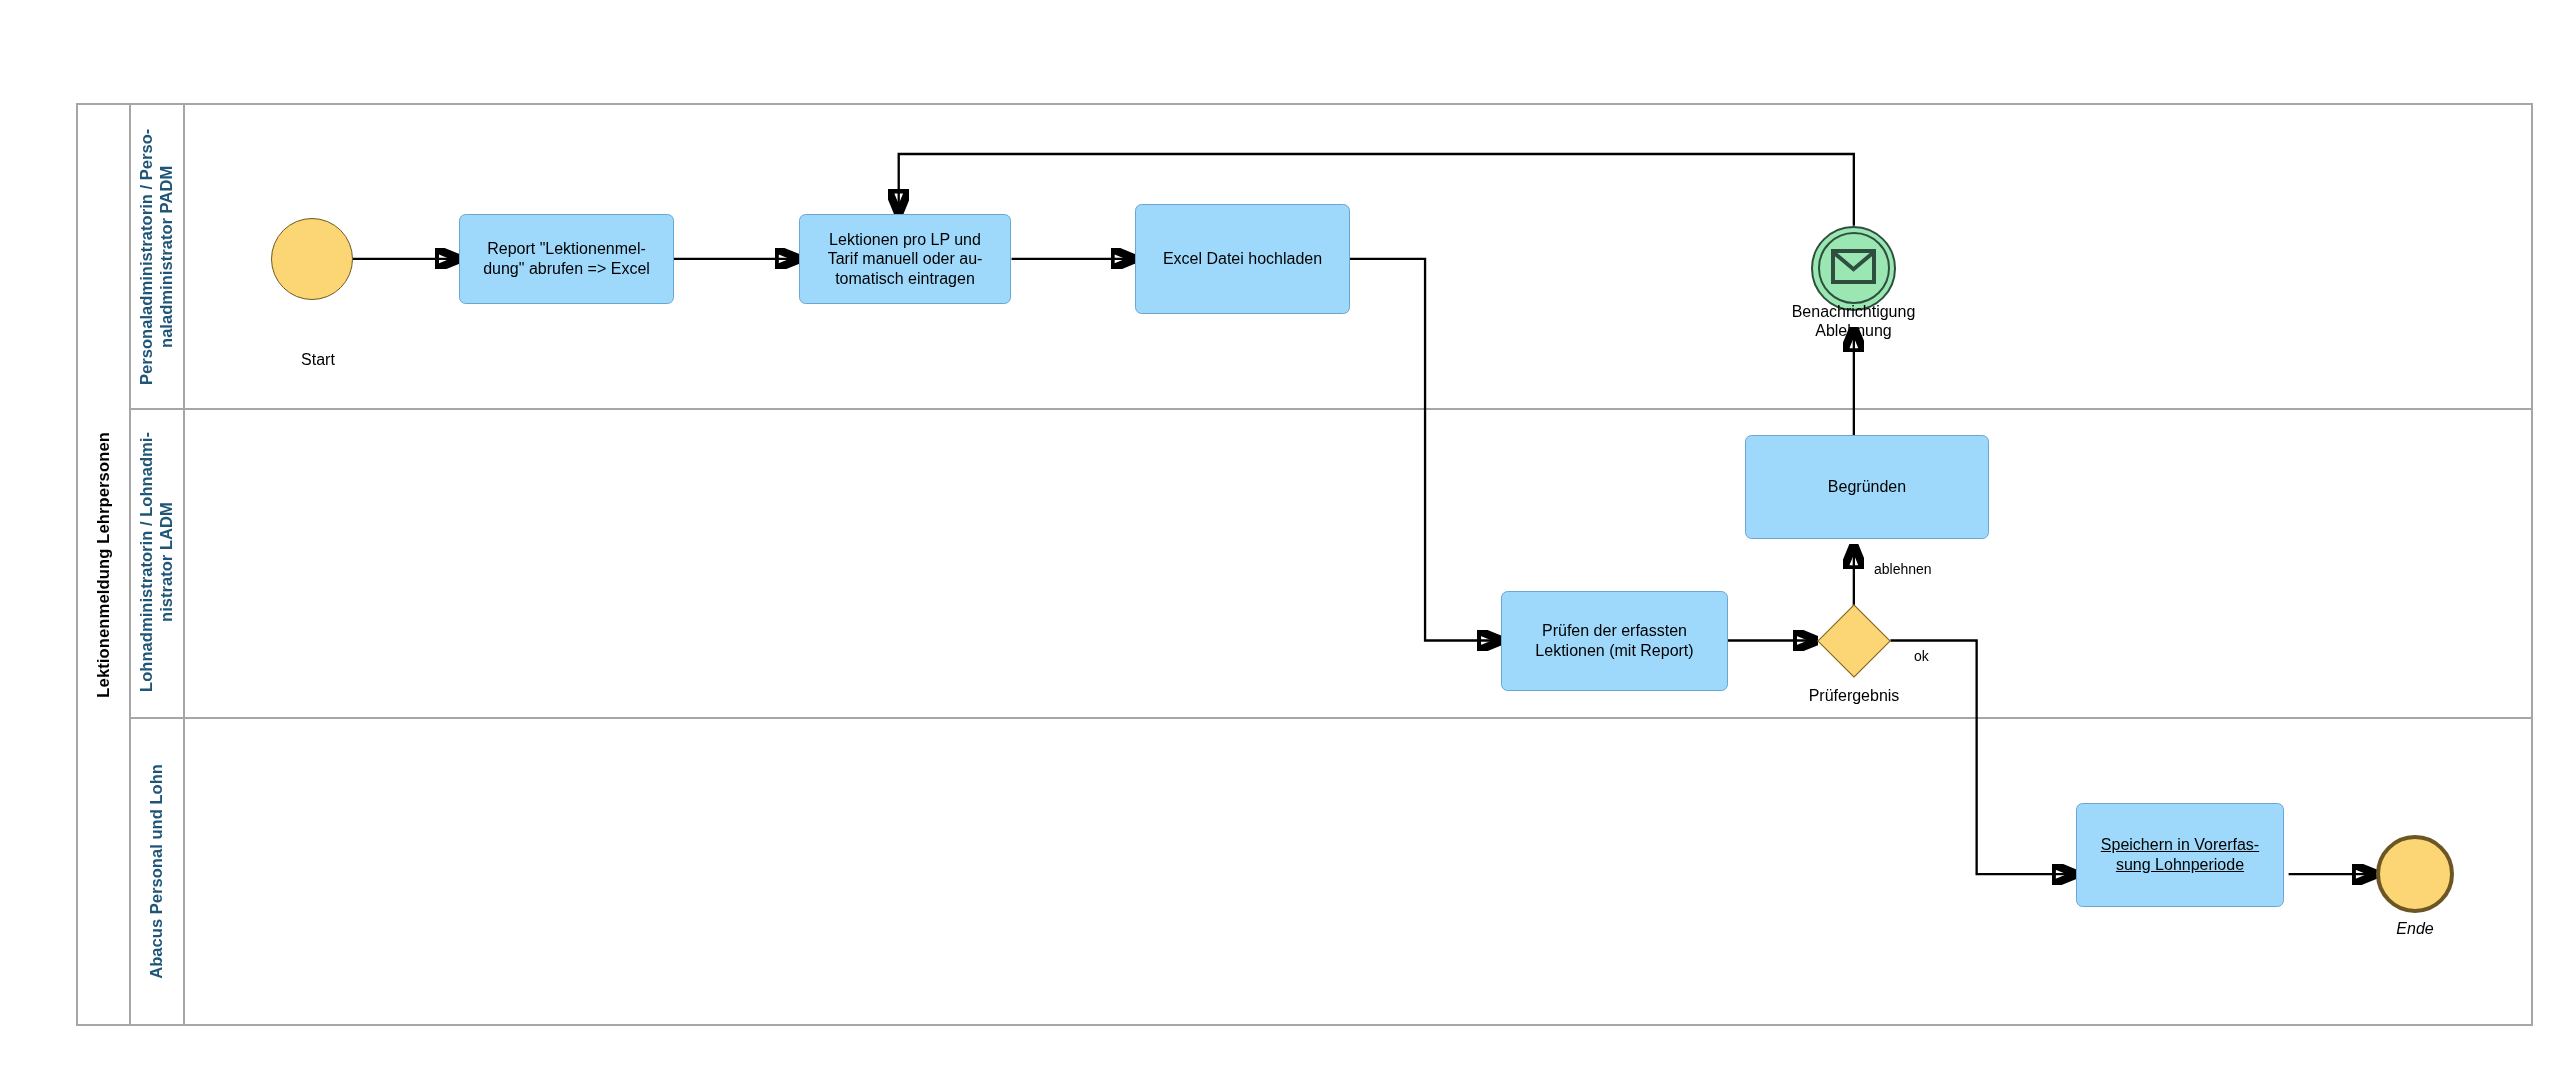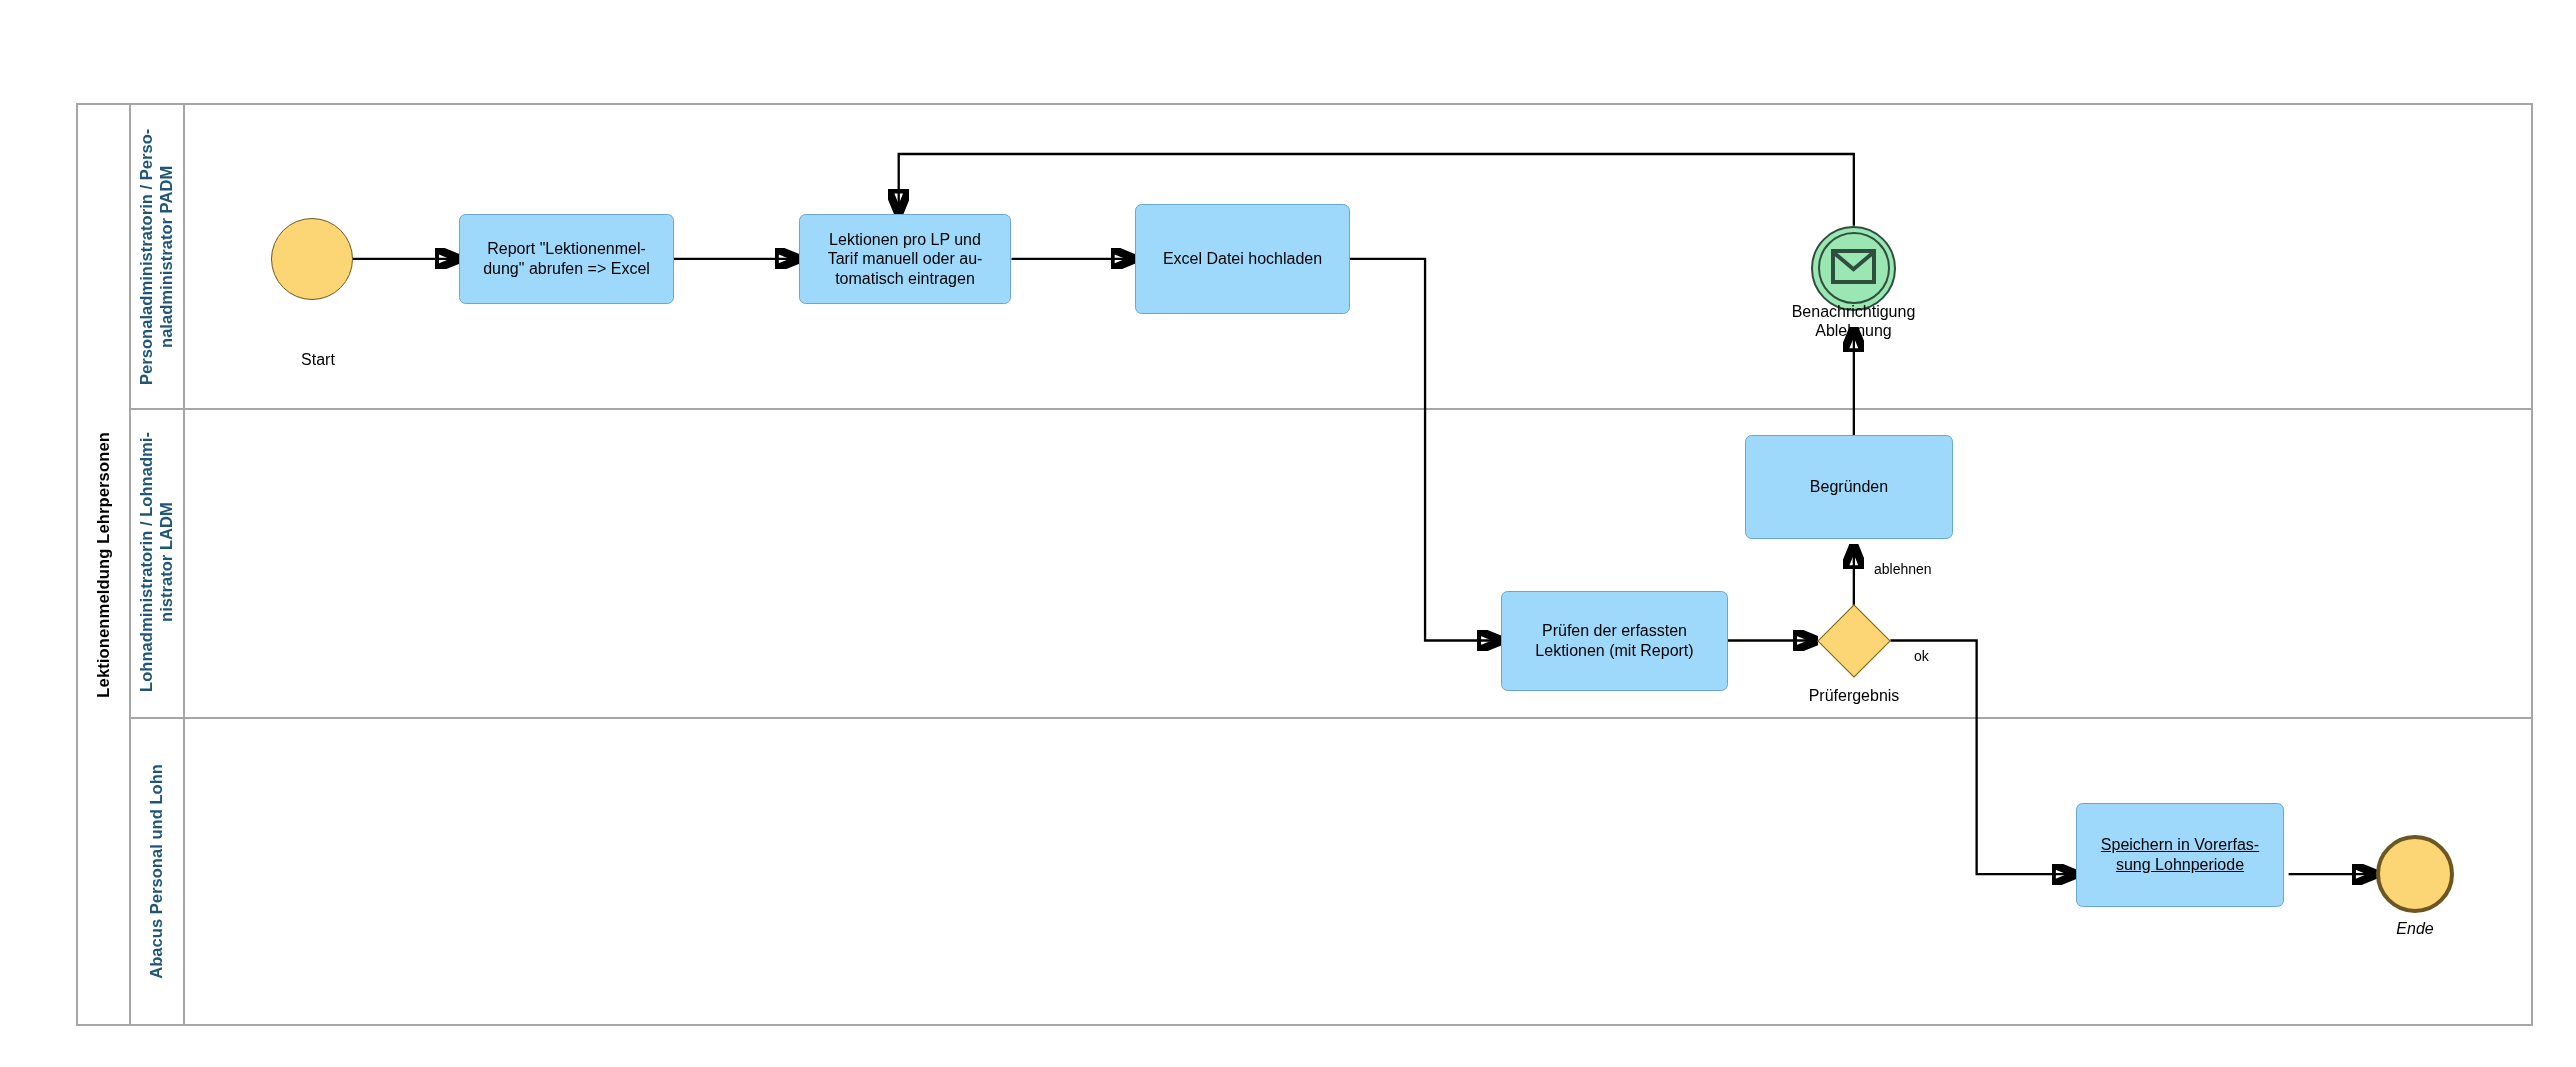--- a/index.html
+++ b/index.html
@@ -123,21 +123,21 @@
 
   <div class="event-msg-outer" style="left:1811px;top:226px;width:85px;height:85px;"></div>
   <div class="event-msg-inner" style="left:1818px;top:232px;width:72px;height:72px;"></div>
   <div class="envelope" style="left:1831px;top:249px;width:45px;height:35px;"></div>
   <svg style="position:absolute;left:1831px;top:249px;width:45px;height:35px;overflow:visible;" viewBox="0 0 68 52" width="45" height="35">
     <polyline points="3,4 34,30 65,4" style="fill:none;stroke:#2f4f3e;stroke-width:6;"></polyline>
   </svg>
   <div class="label" style="left:1754px;top:302px;width:199px;">Benachrichtigung
 Ablehnung</div>
 
-  <div class="task" style="left:1745px;top:435px;width:208px;height:104px;">
+  <div class="task" style="left:1745px;top:435px;width:244px;height:104px;">
     <span style="white-space:pre-line;">Begründen</span>
   </div>
 
   <div class="task" style="left:1501px;top:591px;width:227px;height:100px;">
     <span style="white-space:pre-line;">Prüfen der erfassten
 Lektionen (mit Report)</span>
   </div>
 
   <div class="gateway" style="left:1828px;top:615px;width:52px;height:52px;"></div>
   <div class="label" style="left:1761px;top:686px;width:186px;">Prüfergebnis</div>

